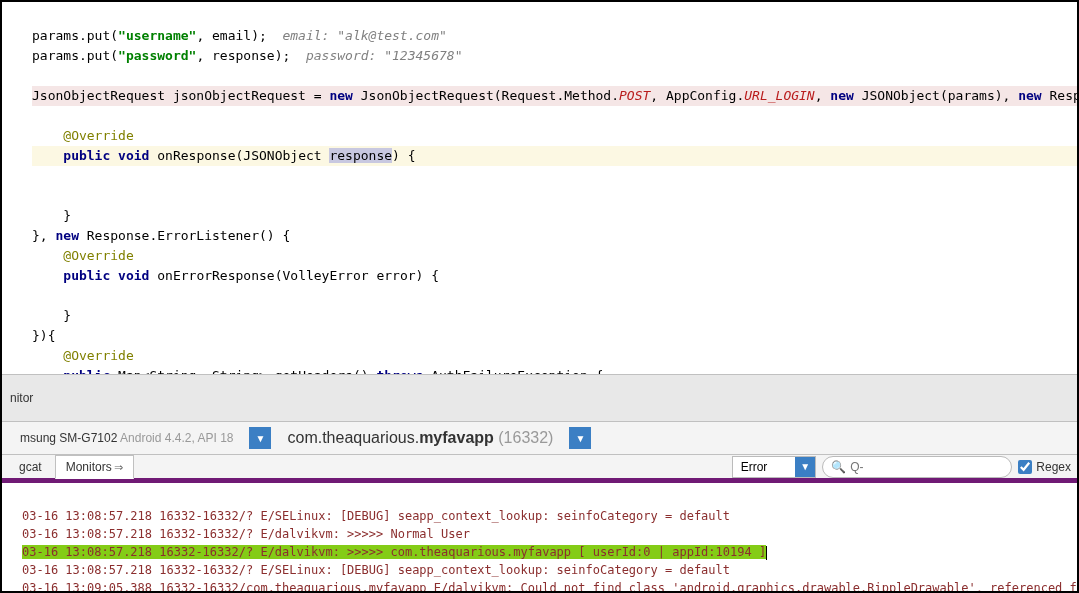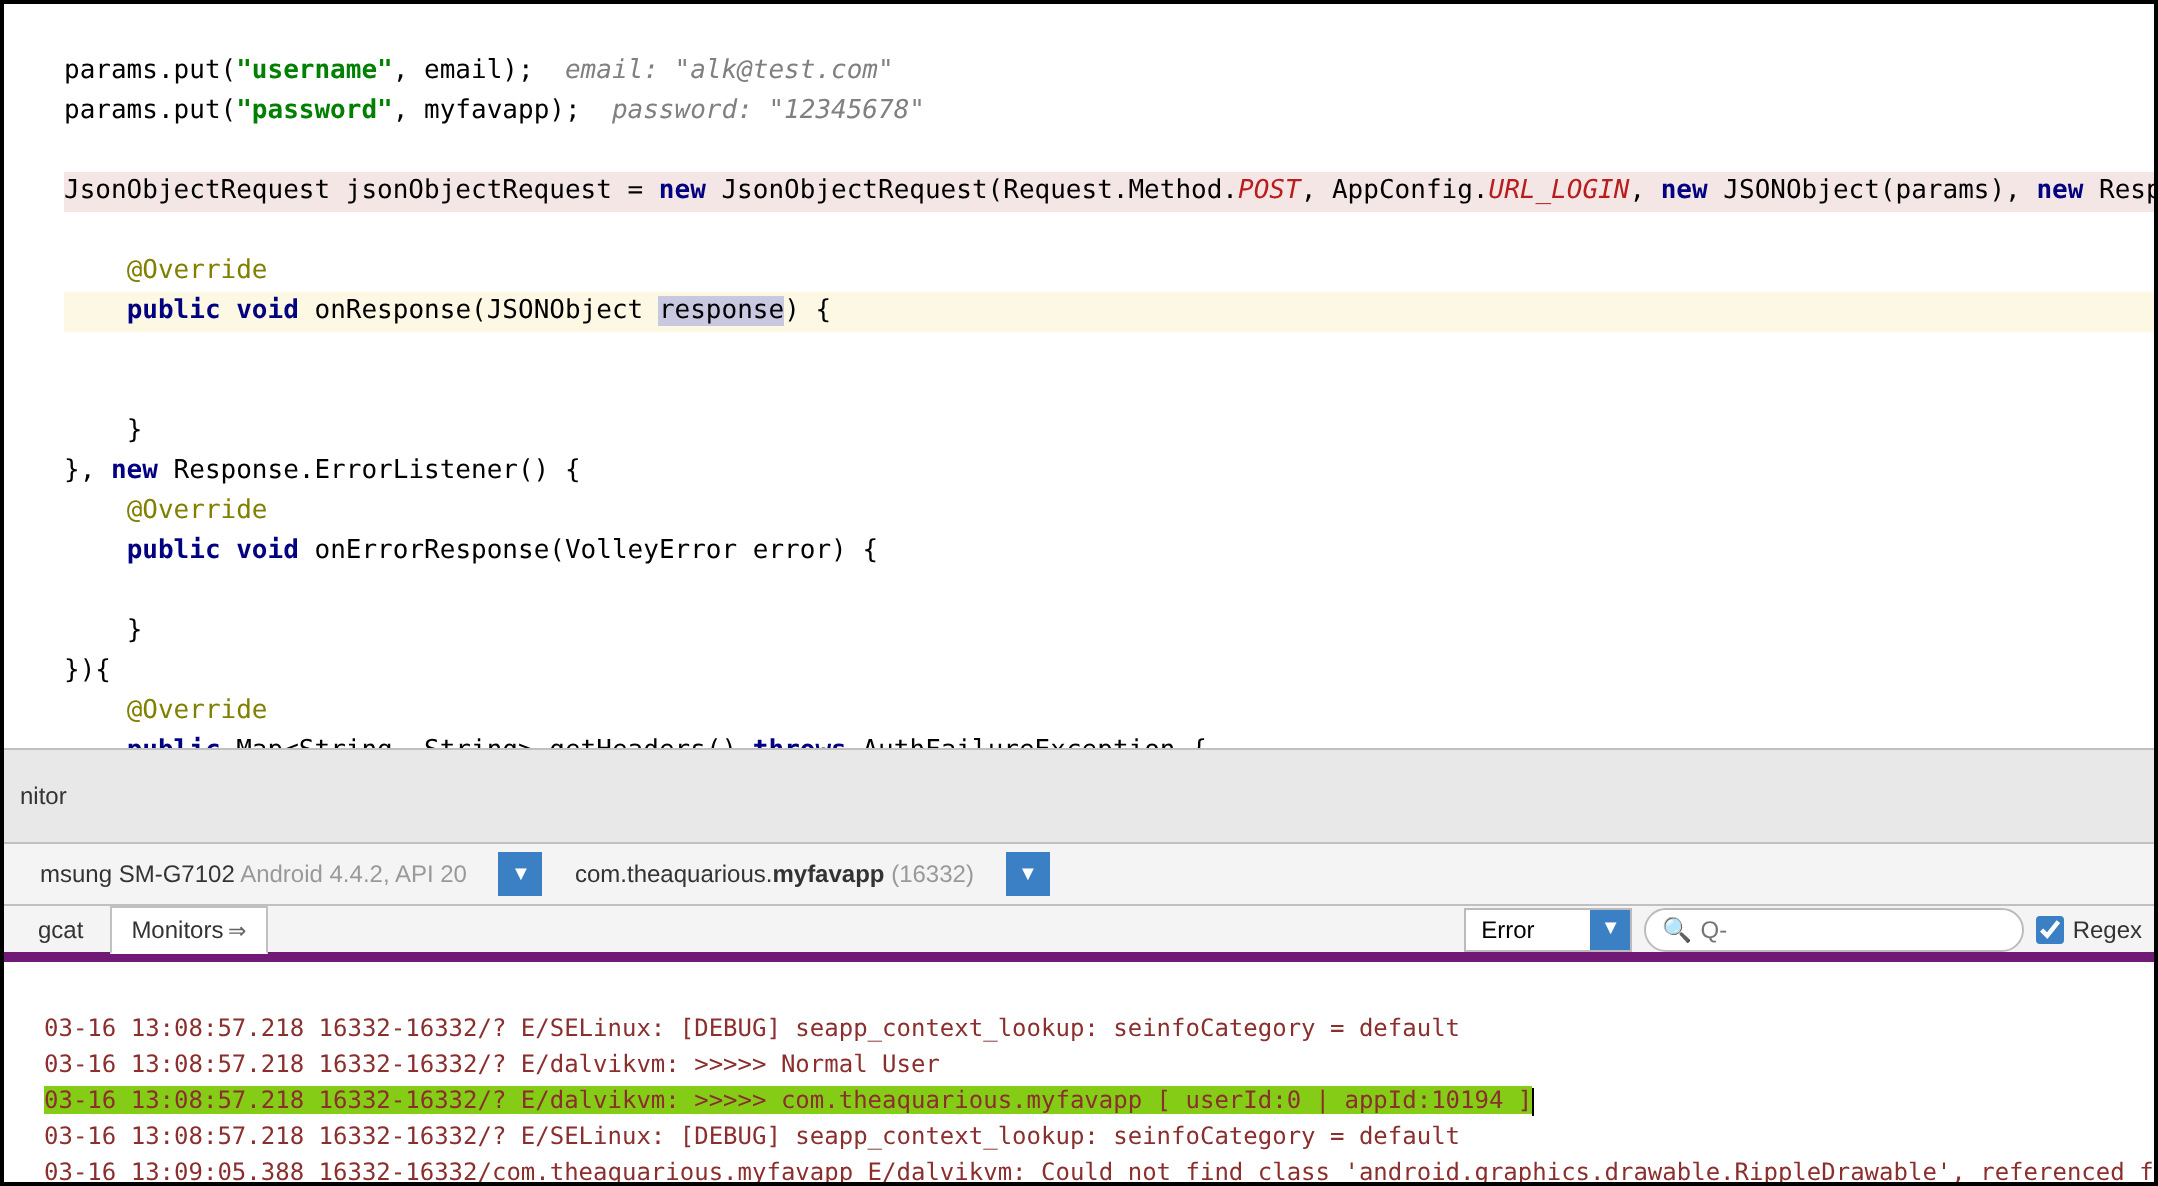--- a/index.html
+++ b/index.html
@@ -62,21 +62,21 @@
       color: #fff;
       border: none;
       display: flex;
       align-items: center;
       justify-content: center;
       cursor: pointer;
       font-size: 10px;
     }
     .app-label {
       padding: 3px 10px;
-      font-size: 12px;
+      font-size: 16px;
       color: #333;
     }
     .app-label .light { color: #999; }
 
     .tabs-bar {
       background: #f4f4f4;
       border-bottom: 5px solid #701a75;
       display: flex;
       align-items: center;
       padding: 0 6px;
@@ -178,21 +178,21 @@
     .log-line { white-space: pre; }
     .log-selected { background: #84cc16; display: inline; }
     .log-link { color: #1a5fb4; text-decoration: underline; }
     .caret-bar { display: inline-block; border-right: 1px solid #000; height: 14px; vertical-align: middle; }
   </style>
 </head>
 <body>
 
 <div class="code-area">
 <span class="code-line"><span>params.put(</span><span class="k-string">"username"</span><span>, email);  </span><span class="k-comment">email: "alk@test.com"</span></span>
-<span class="code-line"><span>params.put(</span><span class="k-string">"password"</span><span>, myfavapp);  </span><span class="k-comment">password: "12345678"</span></span>
+<span class="code-line"><span>params.put(</span><span class="k-string">"password"</span><span>, response);  </span><span class="k-comment">password: "12345678"</span></span>
 <span class="code-line"> </span>
 <span class="code-line line-hl-pink"><span>JsonObjectRequest jsonObjectRequest = </span><span class="k-keyword">new</span><span> JsonObjectRequest(Request.Method.</span><span class="k-static">POST</span><span>, AppConfig.</span><span class="k-static">URL_LOGIN</span><span>, </span><span class="k-keyword">new</span><span> JSONObject(params), </span><span class="k-keyword">new</span><span> Response.Listene</span></span>
 <span class="code-line">    <span class="k-annotation">@Override</span></span>
 <span class="code-line line-hl-yellow">    <span class="k-keyword">public</span> <span class="k-keyword">void</span> <span>onResponse</span><span>(JSONObject </span><span class="sel">response</span><span>) {</span></span>
 <span class="code-line"> </span>
 <span class="code-line">    <span>}</span></span>
 <span class="code-line"><span>}, </span><span class="k-keyword">new</span><span> Response.ErrorListener() {</span></span>
 <span class="code-line">    <span class="k-annotation">@Override</span></span>
 <span class="code-line">    <span class="k-keyword">public</span> <span class="k-keyword">void</span> <span>onErrorResponse</span><span>(VolleyError error) {</span></span>
 <span class="code-line"> </span>
@@ -201,21 +201,21 @@
 <span class="code-line">    <span class="k-annotation">@Override</span></span>
 <span class="code-line">    <span class="k-keyword">public</span><span> Map&lt;String, String&gt; </span><span>getHeaders</span><span>() </span><span class="k-keyword">throws</span><span> AuthFailureException {</span></span>
 
 
 
 </div>
 
 <div class="panel-title-bar">nitor</div>
 
 <div class="device-bar">
-  <span class="device-label"><span>msung SM-G7102 </span><span class="light">Android 4.4.2, API 20</span></span>
+  <span class="device-label"><span>msung SM-G7102 </span><span class="light">Android 4.4.2, API 18</span></span>
   <button class="dd-btn">▼</button>
   <span class="app-label"><span>com.theaquarious.</span><b>myfavapp</b><span class="light"> (16332)</span></span>
   <button class="dd-btn">▼</button>
 </div>
 
 <div class="tabs-bar">
   <div class="tab">gcat</div>
   <div class="tab active"><span>Monitors</span><span class="pin-icon">⇗</span></div>
   <div class="filter-area">
     <div class="filter-select">

